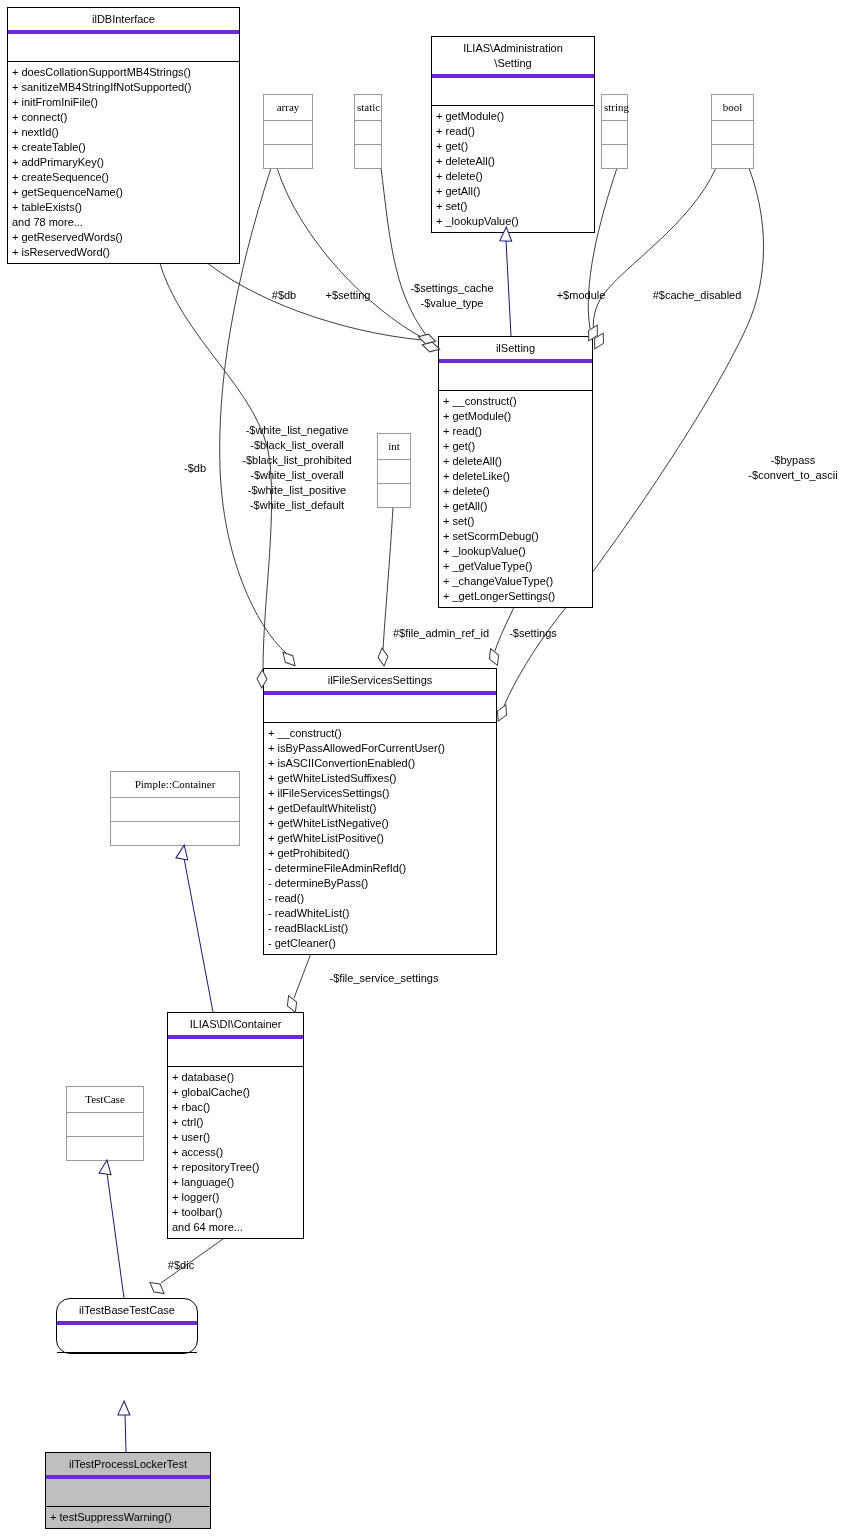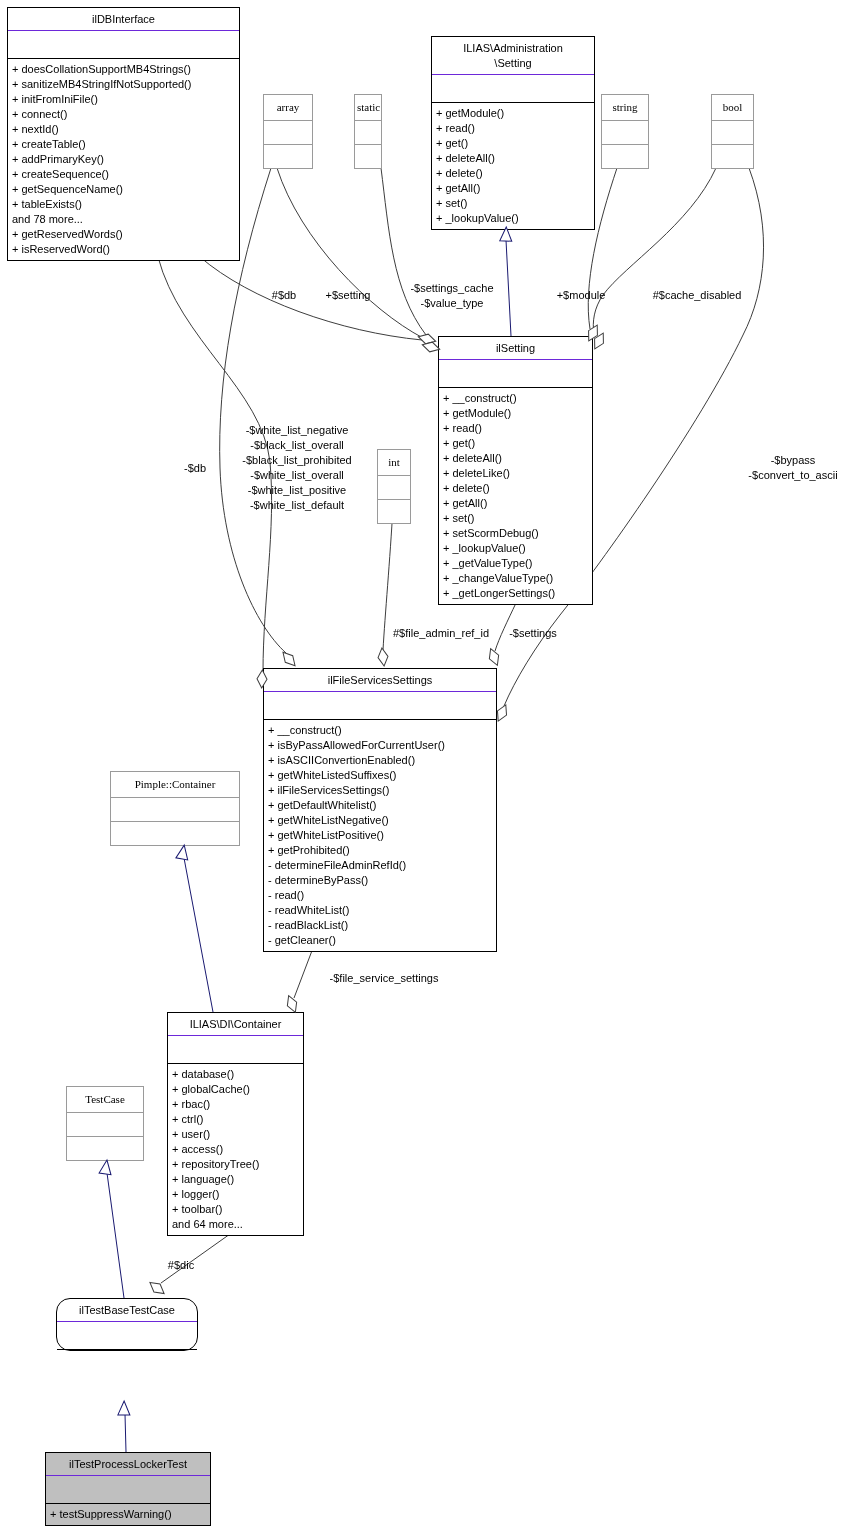--- a/index.html
+++ b/index.html
@@ -5,21 +5,21 @@
   html,body{margin:0;padding:0;background:#fff;}
   .stage{position:relative;width:855px;height:1537px;background:#ffffff;overflow:hidden;
          font-family:"Liberation Sans","DejaVu Sans",sans-serif;font-size:11px;color:#000;}
   svg.layer{position:absolute;left:0;top:0;pointer-events:none;}
   .edges{z-index:1;}
   .markers{z-index:4;}
   .cls{position:absolute;background:#fff;z-index:2;box-sizing:border-box;}
   .dark{border:1px solid #000;}
   .lite{border:1px solid #9a9a9a;}
   .cls .t{text-align:center;padding:4px 2px 3px 2px;line-height:15px;white-space:pre-line;}
-  .dark > .t{border-bottom:1px solid #6d28d9;}
+  .dark > .t{border-bottom:4px solid #6d28d9;}
   .lite > .t{border-bottom:1px solid #9a9a9a;}
   .cls .a{height:27px;}
   .dark > .a{border-bottom:1px solid #000;}
   .lite > .a{border-bottom:1px solid #9a9a9a;}
   .cls .m{padding:3px 4px;line-height:15px;white-space:nowrap;}
   .small .t{padding:5px 2px;font-family:Liberation Serif, serif;}
   .small .a{height:23px;}
   .gray{background:#bfbfbf;}
   .elabel{position:absolute;z-index:3;line-height:15px;text-align:center;white-space:pre-line;
           transform:translateX(-50%);}
@@ -93,21 +93,21 @@
     <div class="a"></div>
     <div class="a" style="border-bottom:none;"></div>
   </div>
 
   <div class="cls lite small" style="left:354px;top:94px;width:28px;">
     <div class="t">static</div>
     <div class="a"></div>
     <div class="a" style="border-bottom:none;"></div>
   </div>
 
-  <div class="cls lite small" style="left:601px;top:94px;width:48px;">
+  <div class="cls lite small" style="left:601px;top:94px;width:27px;">
     <div class="t">string</div>
     <div class="a"></div>
     <div class="a" style="border-bottom:none;"></div>
   </div>
 
   <div class="cls lite small" style="left:711px;top:94px;width:43px;">
     <div class="t">bool</div>
     <div class="a"></div>
     <div class="a" style="border-bottom:none;"></div>
   </div>
@@ -126,21 +126,21 @@
         <div>+ getAll()</div>
         <div>+ set()</div>
         <div>+ setScormDebug()</div>
         <div>+ _lookupValue()</div>
         <div>+ _getValueType()</div>
         <div>+ _changeValueType()</div>
         <div>+ _getLongerSettings()</div>
       </div>
   </div>
 
-  <div class="cls lite small" style="left:377px;top:433px;width:34px;margin-top:16px;">
+  <div class="cls lite small" style="left:377px;top:433px;width:34px;">
     <div class="t">int</div>
     <div class="a"></div>
     <div class="a" style="border-bottom:none;"></div>
   </div>
 
   <div class="cls dark" style="left:263px;top:668px;width:234px;">
     <div class="t">ilFileServicesSettings</div>
     <div class="a"></div>
     <div class="m">
         <div>+ __construct()</div>

